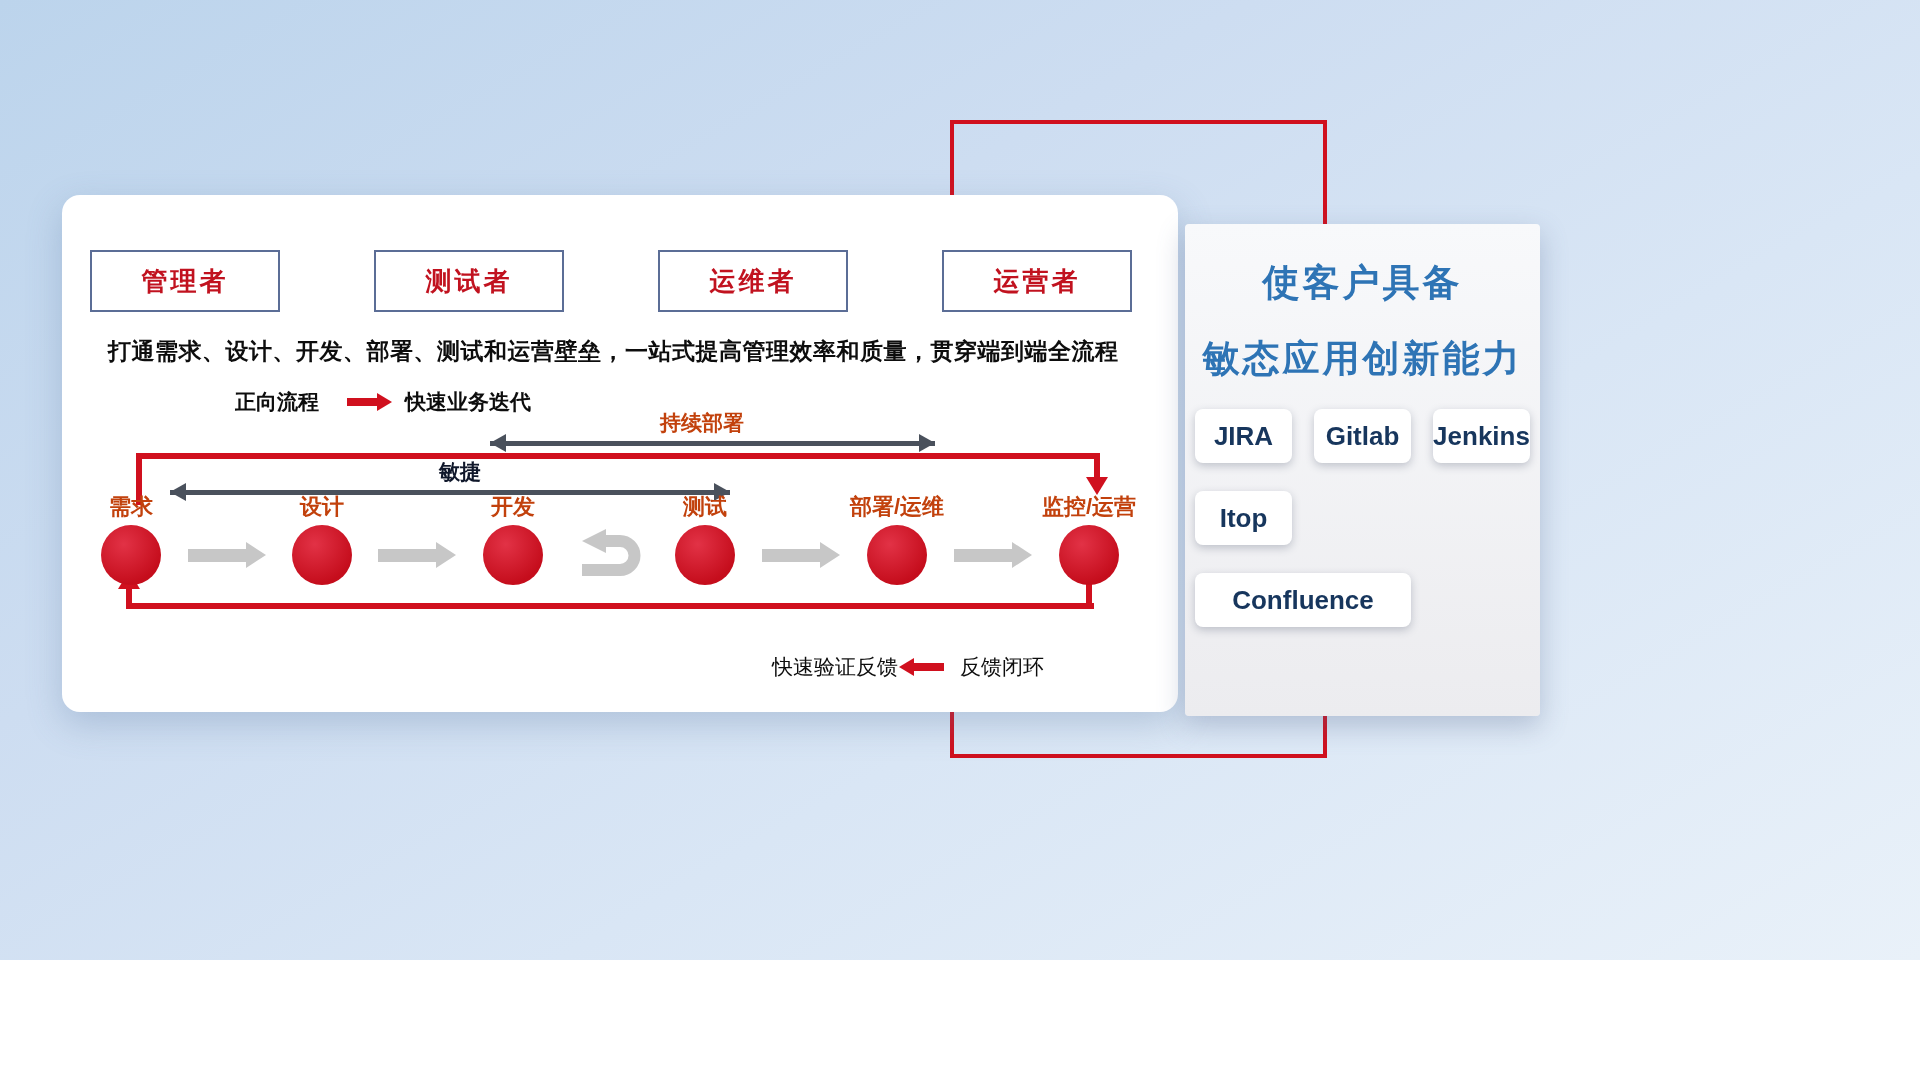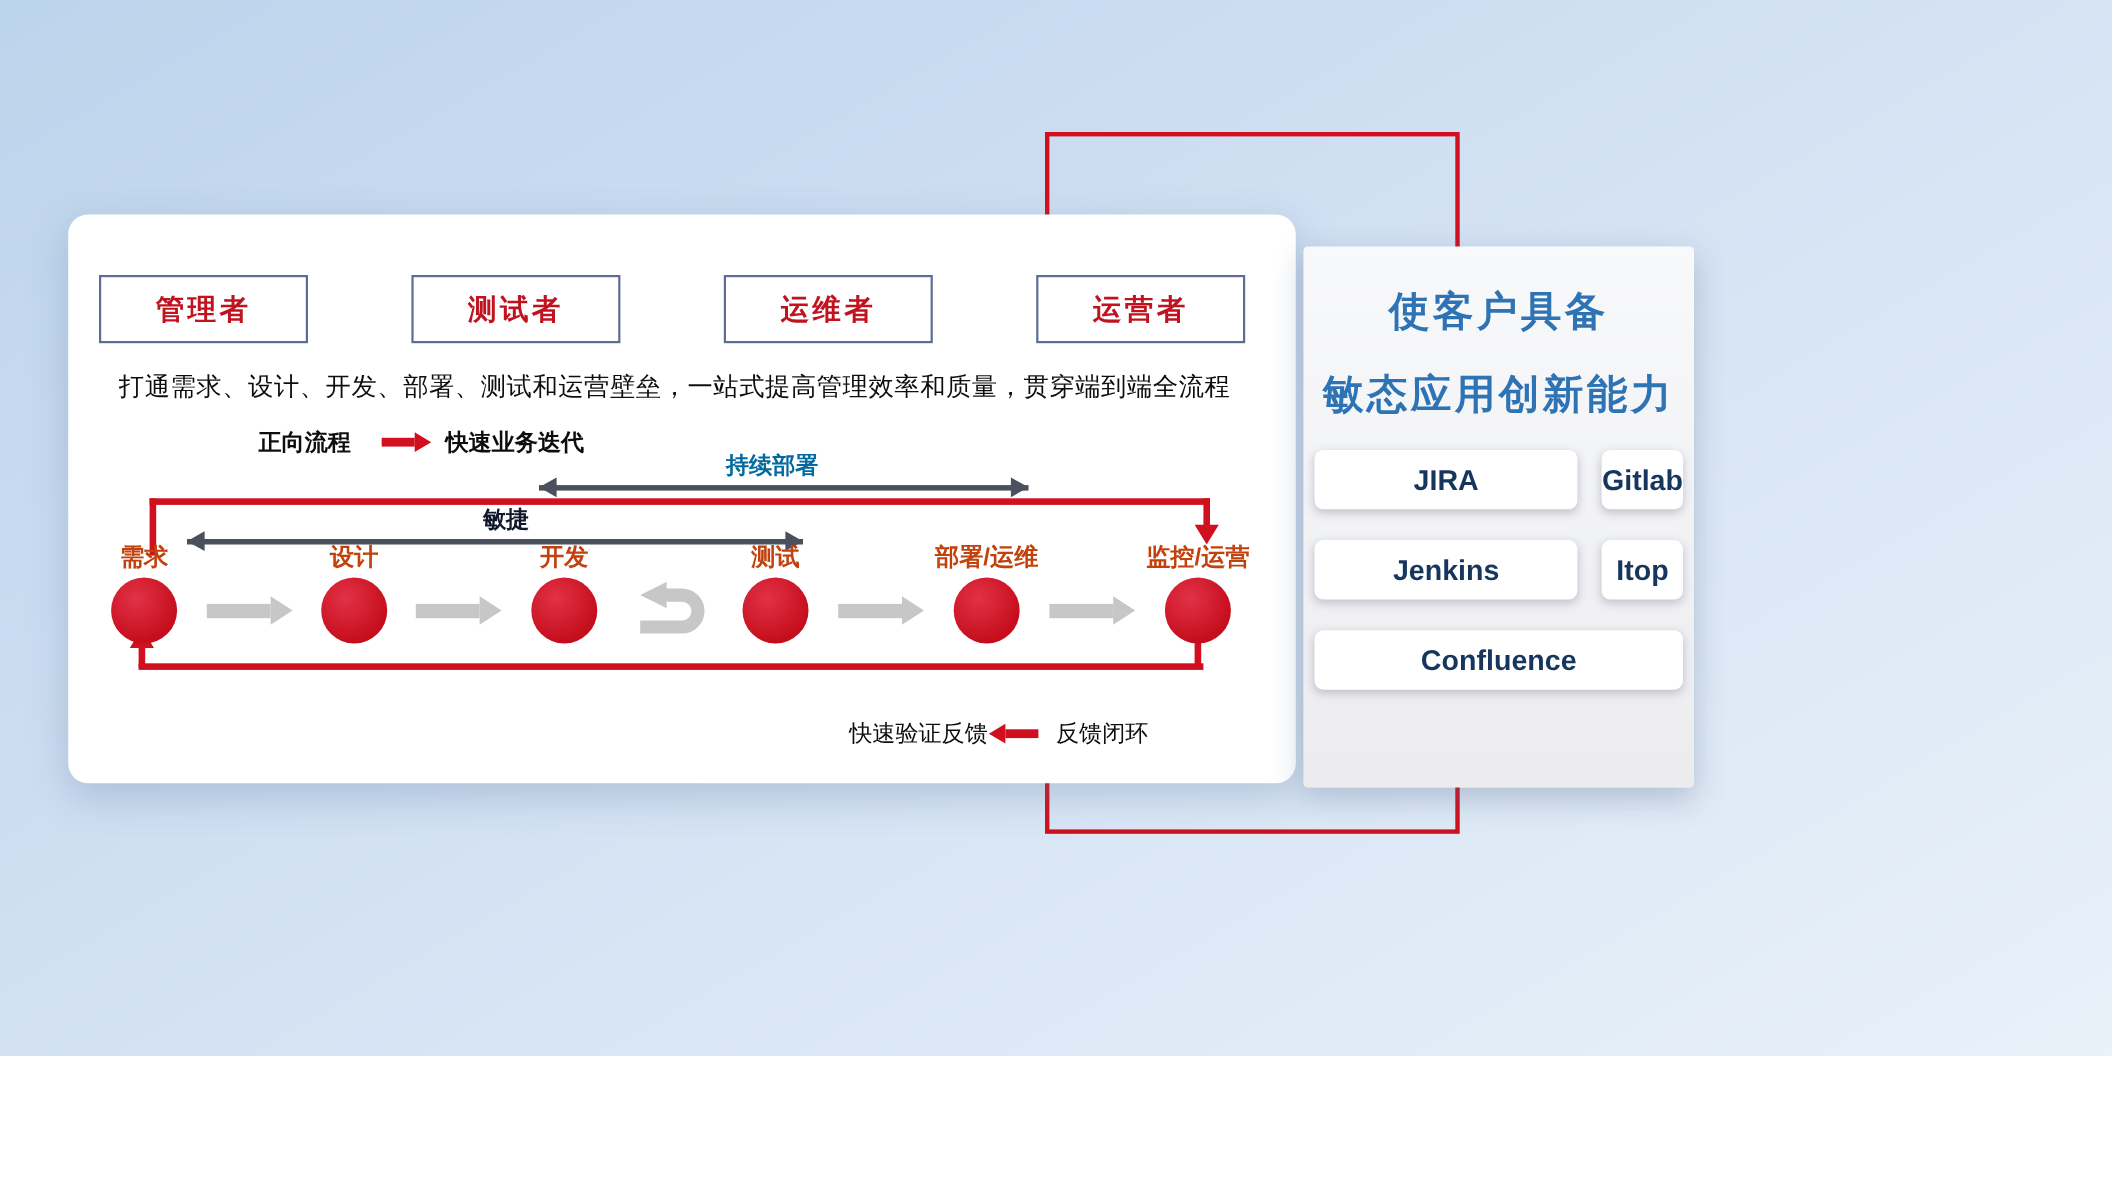--- a/index.html
+++ b/index.html
@@ -29,21 +29,21 @@
     display: flex; justify-content: space-between;
   }
   .role-box {
     width: 190px; height: 62px; border: 2px solid #5b6d96; background: #fff;
     display: flex; align-items: center; justify-content: center;
     font-size: 26px; font-weight: bold; color: #c1121f; letter-spacing: 3px;
   }
 
   .description {
     position: absolute; left: 46px; top: 141px;
-    font-size: 23px; font-weight: normal; color: #0d0d0d; letter-spacing: 0.5px;
+    font-size: 23px; font-weight: bold; color: #0d0d0d; letter-spacing: 0.5px;
     white-space: nowrap;
   }
 
   .legend-forward {
     position: absolute; left: 173px; top: 193px;
     display: flex; align-items: center; gap: 28px;
     font-size: 21px; font-weight: bold; color: #0d0d0d;
   }
 
   .red-arrow-right { position: relative; width: 30px; height: 8px; background: #d0101e; display: inline-block; }
@@ -63,21 +63,21 @@
     content: ''; position: absolute; left: 0; top: -7px;
     border-right: 16px solid #4a515c; border-top: 9px solid transparent; border-bottom: 9px solid transparent;
   }
   .dark-arrow::after {
     content: ''; position: absolute; right: 0; top: -7px;
     border-left: 16px solid #4a515c; border-top: 9px solid transparent; border-bottom: 9px solid transparent;
   }
   .cd-arrow { left: 428px; top: 246px; width: 445px; }
   .agile-arrow { left: 108px; top: 295px; width: 560px; }
 
-  .cd-label { position: absolute; left: 560px; top: 214px; width: 160px; text-align: center; font-size: 21px; font-weight: bold; color: #0369a1; }
+  .cd-label { position: absolute; left: 560px; top: 214px; width: 160px; text-align: center; font-size: 21px; font-weight: bold; color: #c2410c; }
   .agile-label { position: absolute; left: 348px; top: 263px; width: 100px; text-align: center; font-size: 21px; font-weight: bold; color: #0f172a; }
 
   
   .red-seg { position: absolute; background: #d0101e; }
   .arrow-down {
     position: absolute; width: 0; height: 0;
     border-left: 11px solid transparent; border-right: 11px solid transparent; border-top: 18px solid #d0101e;
   }
   .arrow-up {
     position: absolute; width: 0; height: 0;
@@ -115,21 +115,21 @@
     margin-top: 16px;
   }
   .panel-title-1, .panel-title-2 {
     text-align: center; color: #2e74b5; font-weight: bold; letter-spacing: 3px;
   }
   .panel-title-1 { margin-top: 34px; font-size: 37px; }
   .panel-title-2 { margin-top: 26px; font-size: 37px; }
 
   .tools-grid {
     position: absolute; left: 10px; top: 185px; width: 335px;
-    display: grid; grid-template-columns: 1fr; column-gap: 22px; row-gap: 28px;
+    display: grid; grid-template-columns: 1fr 1fr 1fr; column-gap: 22px; row-gap: 28px;
   }
   .tool {
     height: 54px; background: #ffffff; border-radius: 8px;
     box-shadow: 0 3px 9px rgba(40,50,80,0.25);
     display: flex; align-items: center; justify-content: center;
     font-size: 26px; font-weight: bold; color: #17365d;
   }
   .tool.wide { grid-column: 1 / 3; }
 </style>
 </head>

